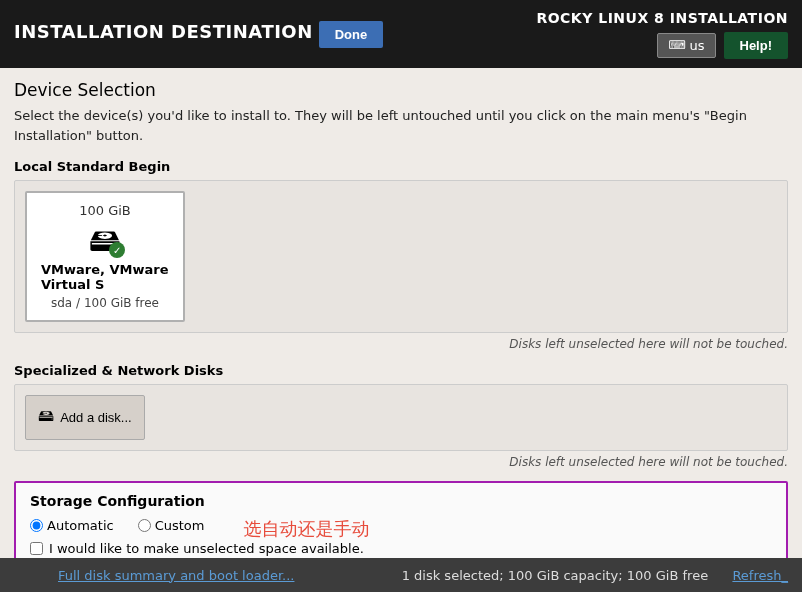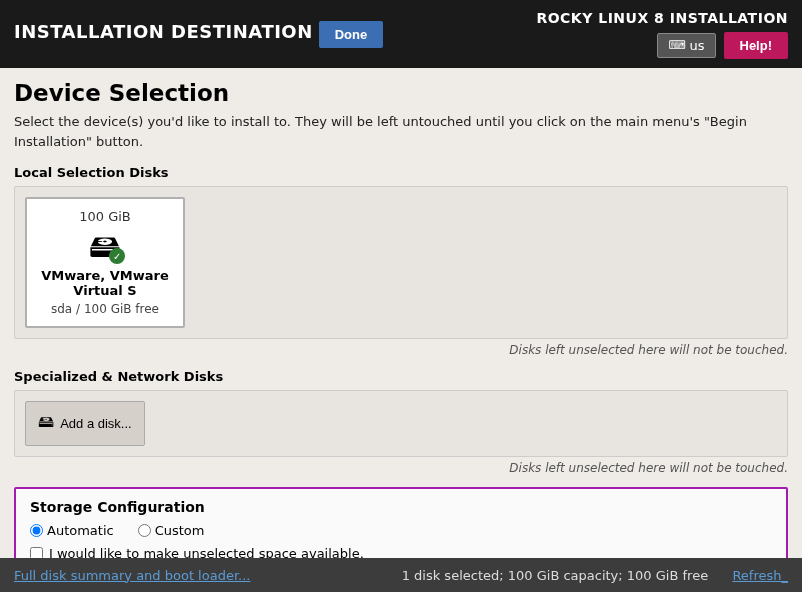--- a/index.html
+++ b/index.html
@@ -68,41 +68,41 @@
       font-size: 13px;
       display: flex;
       align-items: center;
       gap: 4px;
       border-radius: 2px;
     }
     .keyboard-icon {
       font-size: 12px;
     }
     .help-button {
-      background: #be185d;
+      background: #14532d;
       color: #fff;
       border: none;
       padding: 6px 16px;
       font-size: 13px;
       cursor: pointer;
       border-radius: 2px;
       font-weight: bold;
     }
 
     
     .main {
       background: #efebe7;
       padding: 12px 14px;
       height: calc(592px - 68px - 34px);
       overflow-y: auto;
     }
 
     .section-title {
-      font-size: 23px;
-      font-weight: bold;
+      font-size: 17px;
+      font-weight: normal;
       color: #000;
       margin-bottom: 6px;
     }
 
     .description {
       font-size: 13px;
       color: #222;
       margin-bottom: 14px;
       line-height: 1.5;
     }
@@ -150,21 +150,20 @@
       height: 16px;
       display: flex;
       align-items: center;
       justify-content: center;
       color: #fff;
       font-size: 10px;
     }
     .disk-name {
       font-size: 13px;
       font-weight: bold;
-      text-align: center;
       margin-bottom: 4px;
     }
     .disk-meta {
       font-size: 12px;
       color: #444;
     }
 
     .disks-container {
       background: #e8e4e0;
       border: 1px solid #ccc;
@@ -259,20 +258,21 @@
       display: flex;
       align-items: center;
       justify-content: space-between;
       padding: 0 14px;
     }
     .footer-link {
       color: #5b9bd5;
       font-size: 13px;
       text-decoration: underline;
       cursor: pointer;
+      margin-left: 44px;
     }
     .footer-status {
       color: #ddd;
       font-size: 13px;
     }
     .footer-right {
       display: flex;
       align-items: center;
       gap: 8px;
     }
@@ -301,21 +301,21 @@
       <button class="help-button">Help!</button>
     </div>
   </div>
 </div>
 
 <div class="main">
 
   <div class="section-title">Device Selection</div>
   <div class="description">Select the device(s) you'd like to install to.  They will be left untouched until you click on the main menu's "Begin Installation" button.</div>
 
-  <div class="subsection-label">Local Selection Disks</div>
+  <div class="subsection-label">Local Standard Begin</div>
 
   <div class="disks-container">
     <div class="disk-card">
       <div class="disk-size">100 GiB</div>
       <div class="disk-icon-wrapper">
         <span class="disk-icon">🖴</span>
         <div class="disk-check">✓</div>
       </div>
       <div class="disk-name">VMware, VMware Virtual S</div>
       <div class="disk-meta">
@@ -343,20 +343,21 @@
       <div class="radio-group">
         <label class="radio-label">
           <input type="radio" name="storage" checked="" style="">
           <span>Automatic</span>
         </label>
         <label class="radio-label">
           <input type="radio" name="storage" style="">
           <span>Custom</span>
         </label>
       </div>
+      <span class="chinese-hint">选自动还是手动</span>
     </div>
     <label class="checkbox-label">
       <input type="checkbox" style="">
       <span>I would like to make unselected space available.</span>
     </label>
   </div>
 
 </div>
 
 <div class="footer">

